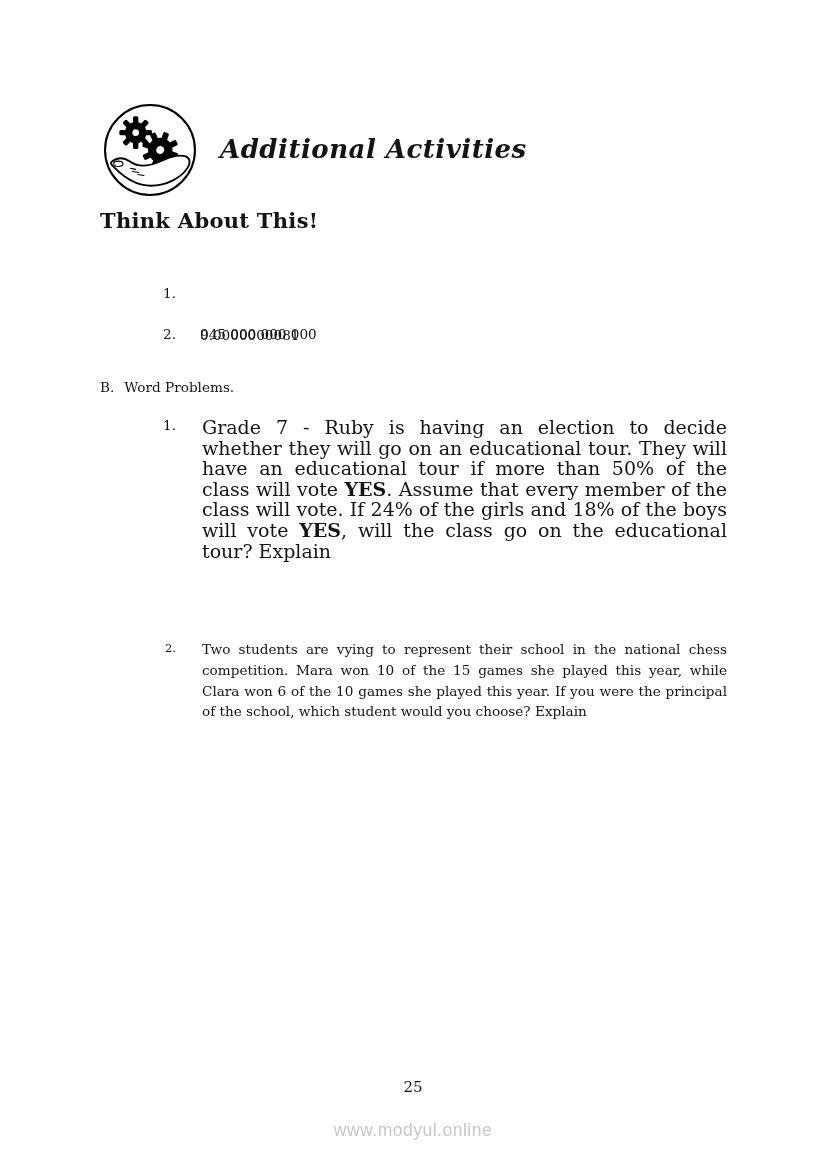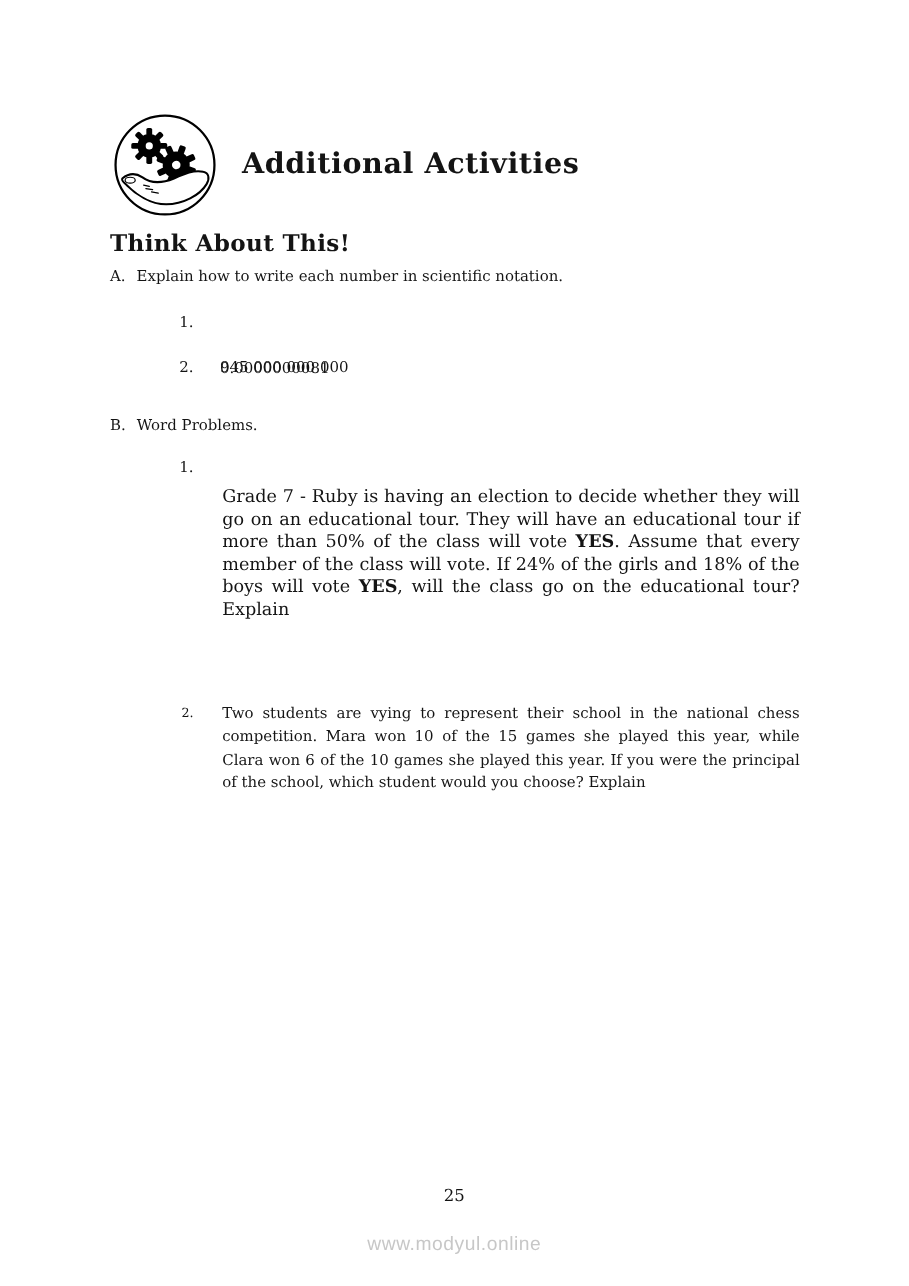--- a/index.html
+++ b/index.html
@@ -24,20 +24,21 @@
     top: 103px;
     width: 94px;
     height: 94px;
   }
   .page-title {
     position: absolute;
     left: 220px;
     top: 134px;
     font-size: 26px;
     font-weight: bold;
+    font-style: italic;
     letter-spacing: 0.5px;
     white-space: nowrap;
   }
 
   
   .think-heading {
     position: absolute;
     left: 100px;
     top: 208px;
     font-size: 21px;
@@ -85,24 +86,23 @@
     position: absolute;
     left: 163px;
     top: 417px;
     font-size: 13.6px;
   }
   .prob1-text {
     position: absolute;
     left: 202px;
     top: 417px;
     width: 525px;
-    font-size: 16px;
+    font-size: 19px;
     line-height: 20.6px;
     text-align: justify;
-    margin-top: 24px;
   }
   .prob2-marker {
     position: absolute;
     left: 165px;
     top: 641px;
     font-size: 11.5px;
   }
   .prob2-text {
     position: absolute;
     left: 202px;
@@ -179,23 +179,20 @@
         <ellipse cx="15" cy="59.5" rx="4.5" ry="2.6" fill="none" stroke="#000" stroke-width="1.1"></ellipse>
         <path d="M27,64 l5,1 M29,67 l6,1 M34,70 l6,1" fill="none" stroke="#000" stroke-width="1.1" stroke-linecap="round"></path>
       </g>
     </svg>
   </div>
 
   <div class="page-title">Additional Activities</div>
 
   <div class="think-heading">Think About This!</div>
 
-  <div class="sec-a-line">
-    <span class="sec-label">A.</span><span>Explain how to write each number in scientific notation.</span>
-  </div>
 
   <div class="item-a1-marker">1.</div>
   <div class="item-a1-value">0.0000000081</div>
 
   <div class="item-a2-marker">2.</div>
   <div class="item-a2-value">945 000 000 000</div>
 
   <div class="sec-b-line">
     <span class="sec-label">B.</span><span>Word Problems.</span>
   </div>

